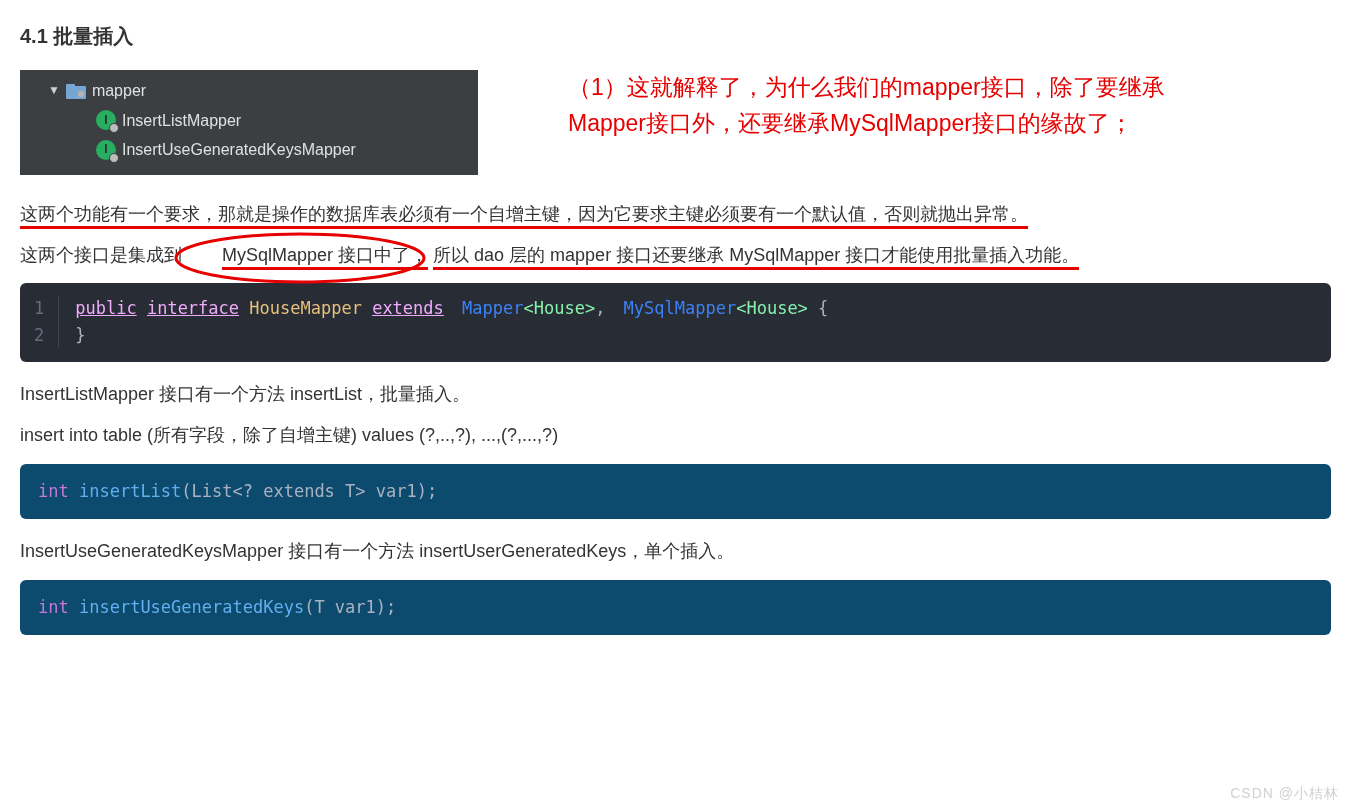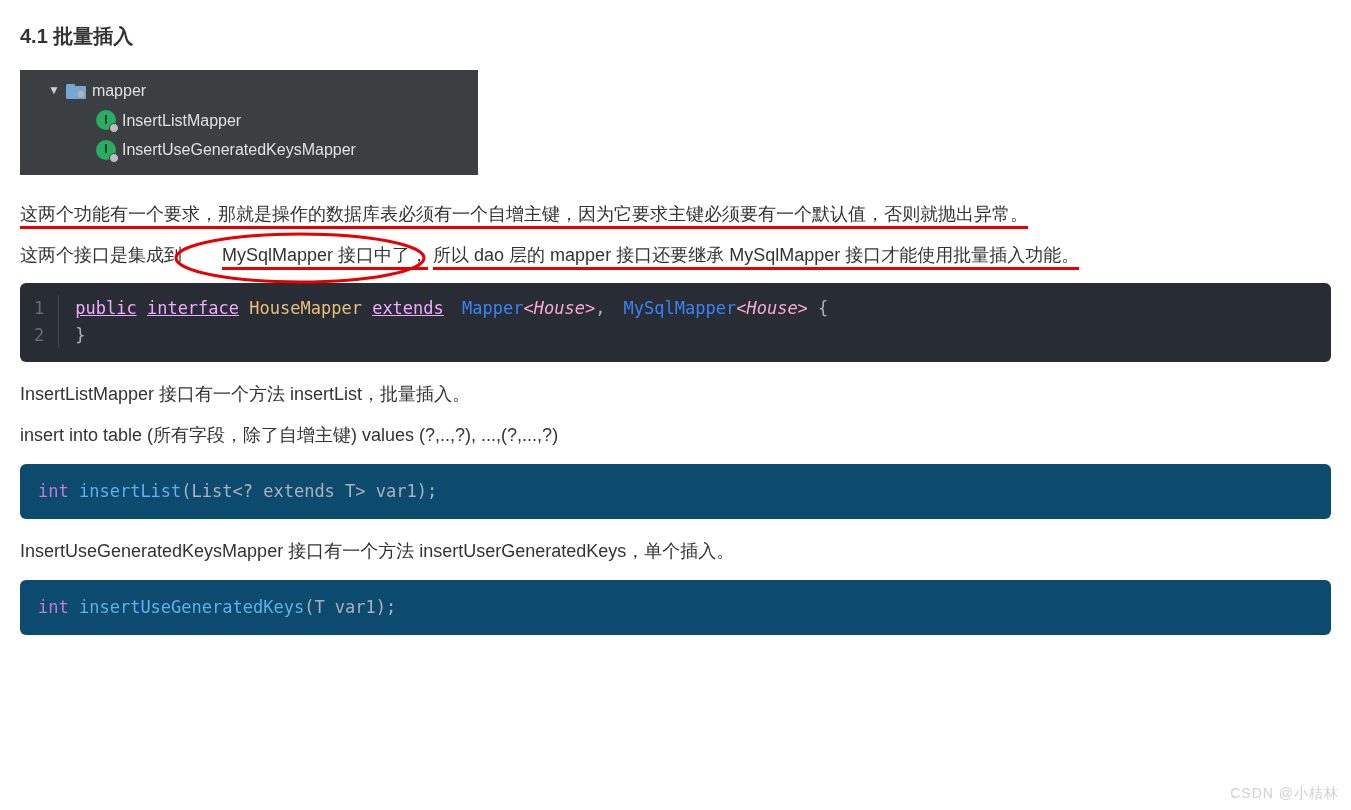--- a/index.html
+++ b/index.html
@@ -120,21 +120,21 @@
     font-size: 17px;
   }
   .code-plain pre { margin: 0; font-family: inherit; white-space: pre; }
 
   
   .kw   { color: #f0abfc; text-decoration: underline; }
   .type { color: #e5c07b; }
   .cls  { color: #3b82f6; padding-left: 8px; }
   .fn   { color: #61afef; }
   .punct{ color: #abb2bf; }
-  .gen  { color: #f9a8d4; font-style: italic; }
+  .gen  { color: #86efac; }
   .ret  { color: #c678dd; }
 
   .watermark {
     position: fixed;
     right: 12px; bottom: 6px;
     color: #d0d0d0;
     font-size: 14px;
     letter-spacing: 1px;
   }
 </style>
@@ -166,20 +166,24 @@
     </div>
     <div class="tree-row level-2">
       <span class="class-icon">
         <span>I</span>
           <span class="sub"></span>
       </span>
       <span class="tree-label">InsertUseGeneratedKeysMapper</span>
     </div>
   </div>
 
+  <div class="red-annot">
+    <div>（1）这就解释了，为什么我们的mapper接口，除了要继承</div>
+    <div>Mapper接口外，还要继承MySqlMapper接口的缘故了；</div>
+  </div>
 </div>
 
 <div class="para">
   <span class="underline-red">这两个功能有一个要求，那就是操作的数据库表必须有一个自增主键，因为它要求主键必须要有一个默认值，否则就抛出异常。</span>
 </div>
 
 <div class="para">
   <span>这两个接口是集成到</span><span class="circled">
     <span class="underline-red"> MySqlMapper 接口中了，</span>
     <svg width="268" height="56">

